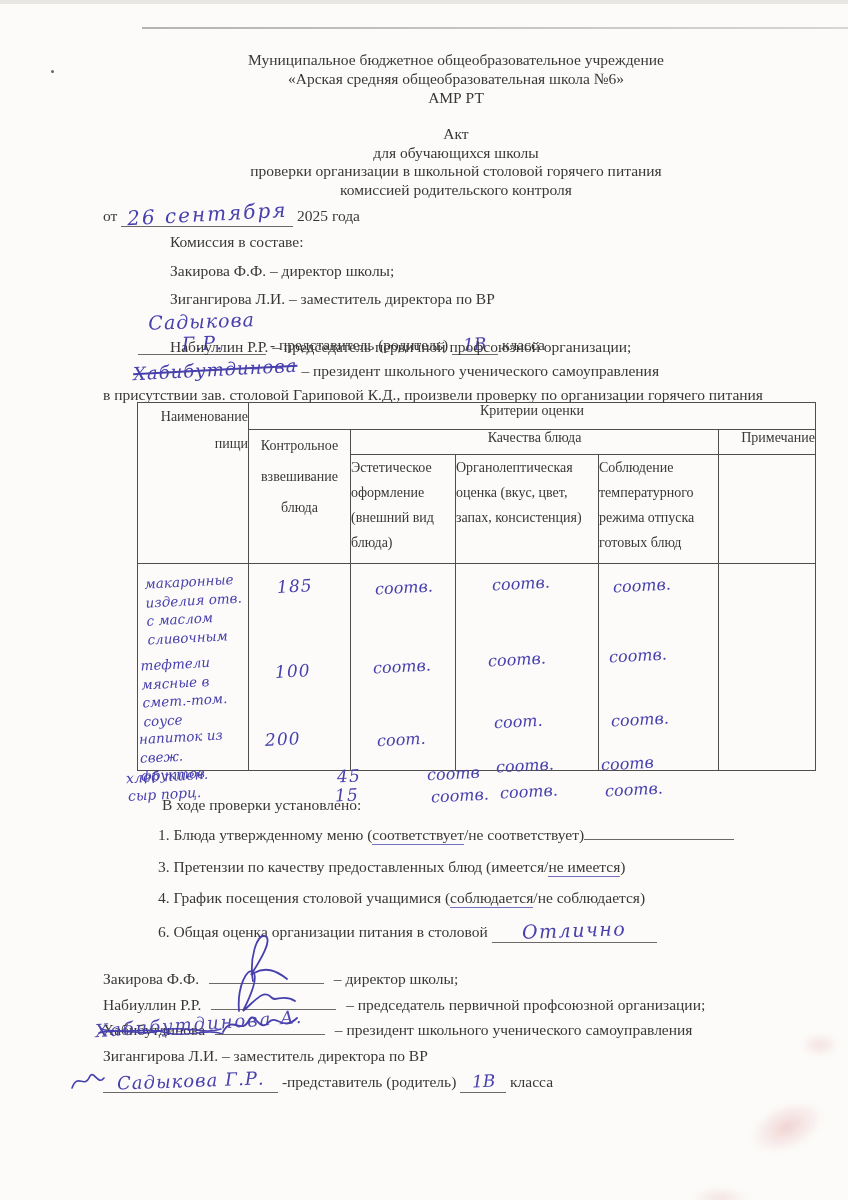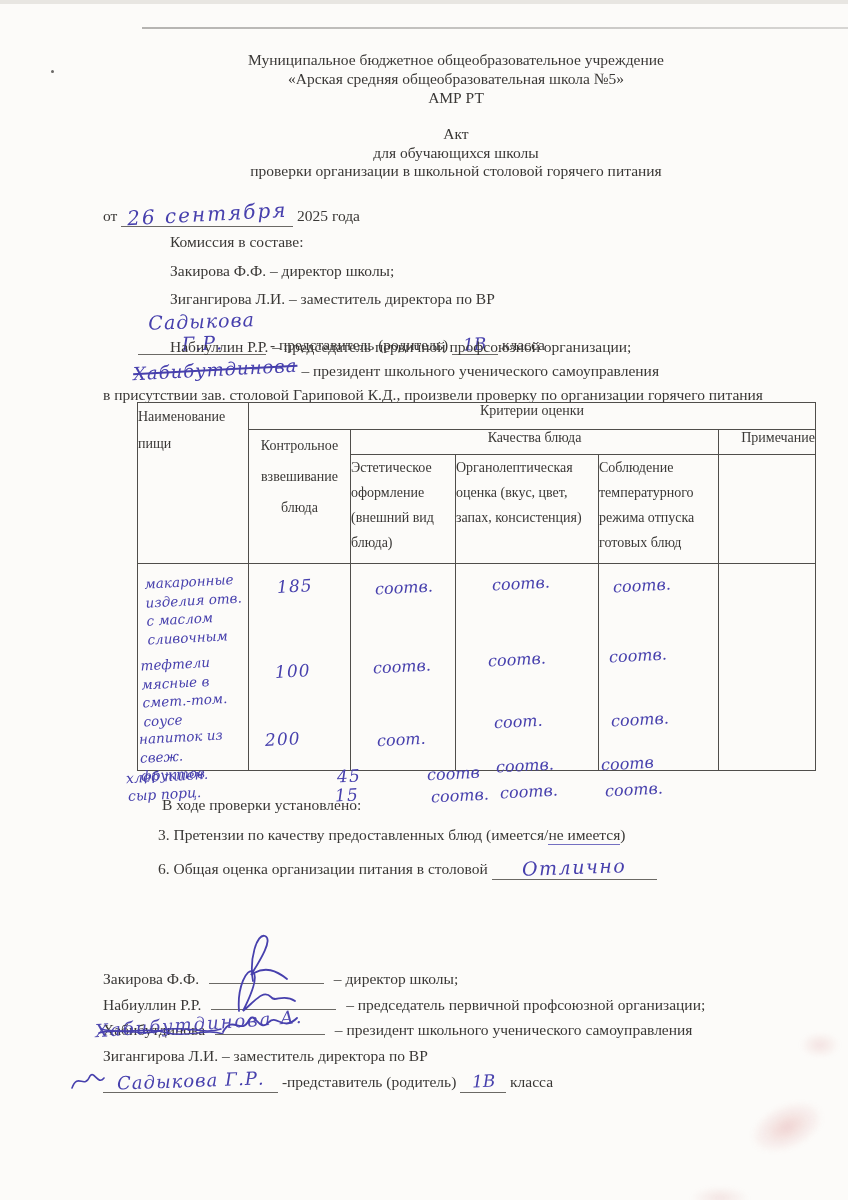--- a/index.html
+++ b/index.html
@@ -58,21 +58,21 @@
   .member-5{left:133px;top:355px;}
   .hw-struck{font-size:18px;letter-spacing:1px;display:inline-block;transform:rotate(-3deg);
     text-decoration:line-through;text-decoration-thickness:2px;}
   .presence-line{left:103px;top:382px;width:720px;}
 
   
   .tb{position:absolute;left:137px;top:398px;border-collapse:collapse;table-layout:fixed;}
   .tb td{border:1.5px solid var(--tborder);vertical-align:top;font-size:14px;padding:0;}
   .col-name{width:111px;}.col-weight{width:102px;}.col-esthetic{width:105px;}
   .col-organo{width:143px;}.col-temp{width:120px;}.col-note{width:97px;}
-  .cell-namehead{text-align:left;line-height:27px;padding-top:3px;font-size:15px;}
+  .cell-namehead{text-align:right;line-height:27px;padding-top:3px;font-size:15px;}
   .cell-criteria{height:26px;text-align:center;font-size:15px;padding-top:3px;}
   .cell-weighthead{text-align:center;line-height:31px;padding-top:2px;}
   .cell-quality{height:24px;text-align:center;font-size:15px;padding-top:2px;}
   .cell-notehead{height:24px;text-align:right;padding-top:3px;}
   .subhead td{height:108px;}
   .cell-sub{line-height:25px;padding:3px 7px 0 7px;font-size:13.8px;text-align:left;}
   .bodyrow td{height:206px;position:relative;}
   .hw-entry{position:absolute;font-family:"DejaVu Serif",serif;font-style:italic;color:var(--ink);
     font-size:16px;transform:rotate(-3deg);white-space:nowrap;}
   .cell-dish .hw-entry{font-size:13.5px;line-height:18.5px;white-space:normal;}
@@ -131,28 +131,29 @@
 <div class="page">
 
   <div class="streak-top"></div>
   <div class="speck"></div>
   <div class="smudge-a"></div>
   <div class="smudge-b"></div>
   <div class="smudge-c"></div>
 
   <div class="abs org-block center">
     <div>Муниципальное бюджетное общеобразовательное учреждение</div>
-    <div>«Арская средняя общеобразовательная школа №5»</div>
+    <div>«Арская средняя общеобразовательная школа №6»</div>
     <div>АМР РТ</div>
   </div>
 
   <div class="abs title-block center">
     <div>Акт</div>
     <div>для обучающихся школы</div>
     <div>проверки организации в школьной столовой горячего питания</div>
+    <div>комиссией родительского контроля</div>
   </div>
 
   <div class="abs date-row">
     <span>от</span>
     <span class="fill-line date-line"><span class="hw hw-date">26 сентября</span></span>
     <span>2025 года</span>
   </div>
 
   <div class="abs commission-heading">Комиссия в составе:</div>
   <div class="abs member-1">Закирова Ф.Ф. – директор школы;</div>
@@ -232,22 +233,30 @@
         <span class="hw-entry r5">соотв.</span>
       </td>
       <td></td>
     </tr>
   </tbody>
     </table>
 
   <div class="abs findings">
     <p class="fh">В ходе проверки установлено:</p>
     <p>
+      <span>1.</span>
+      <span>Блюда утвержденному меню (</span><span class="pen-u">соответствует</span><span>/не соответствует)</span><span class="blank-after"></span>
+    </p>
+    <p>
       <span>3.</span>
       <span>Претензии по качеству предоставленных блюд (имеется/</span><span class="pen-u">не имеется</span><span>)</span>
+    </p>
+    <p>
+      <span>4.</span>
+      <span>График посещения столовой учащимися (</span><span class="pen-u">соблюдается</span><span>/не соблюдается)</span>
     </p>
     <p>
       <span>6.</span>
       <span>Общая оценка организации питания в столовой</span>
       <span class="fill-line grade-line"><span class="hw hw-grade">Отлично</span></span>
     </p>
   </div>
 
   <div class="abs signatures">
 

